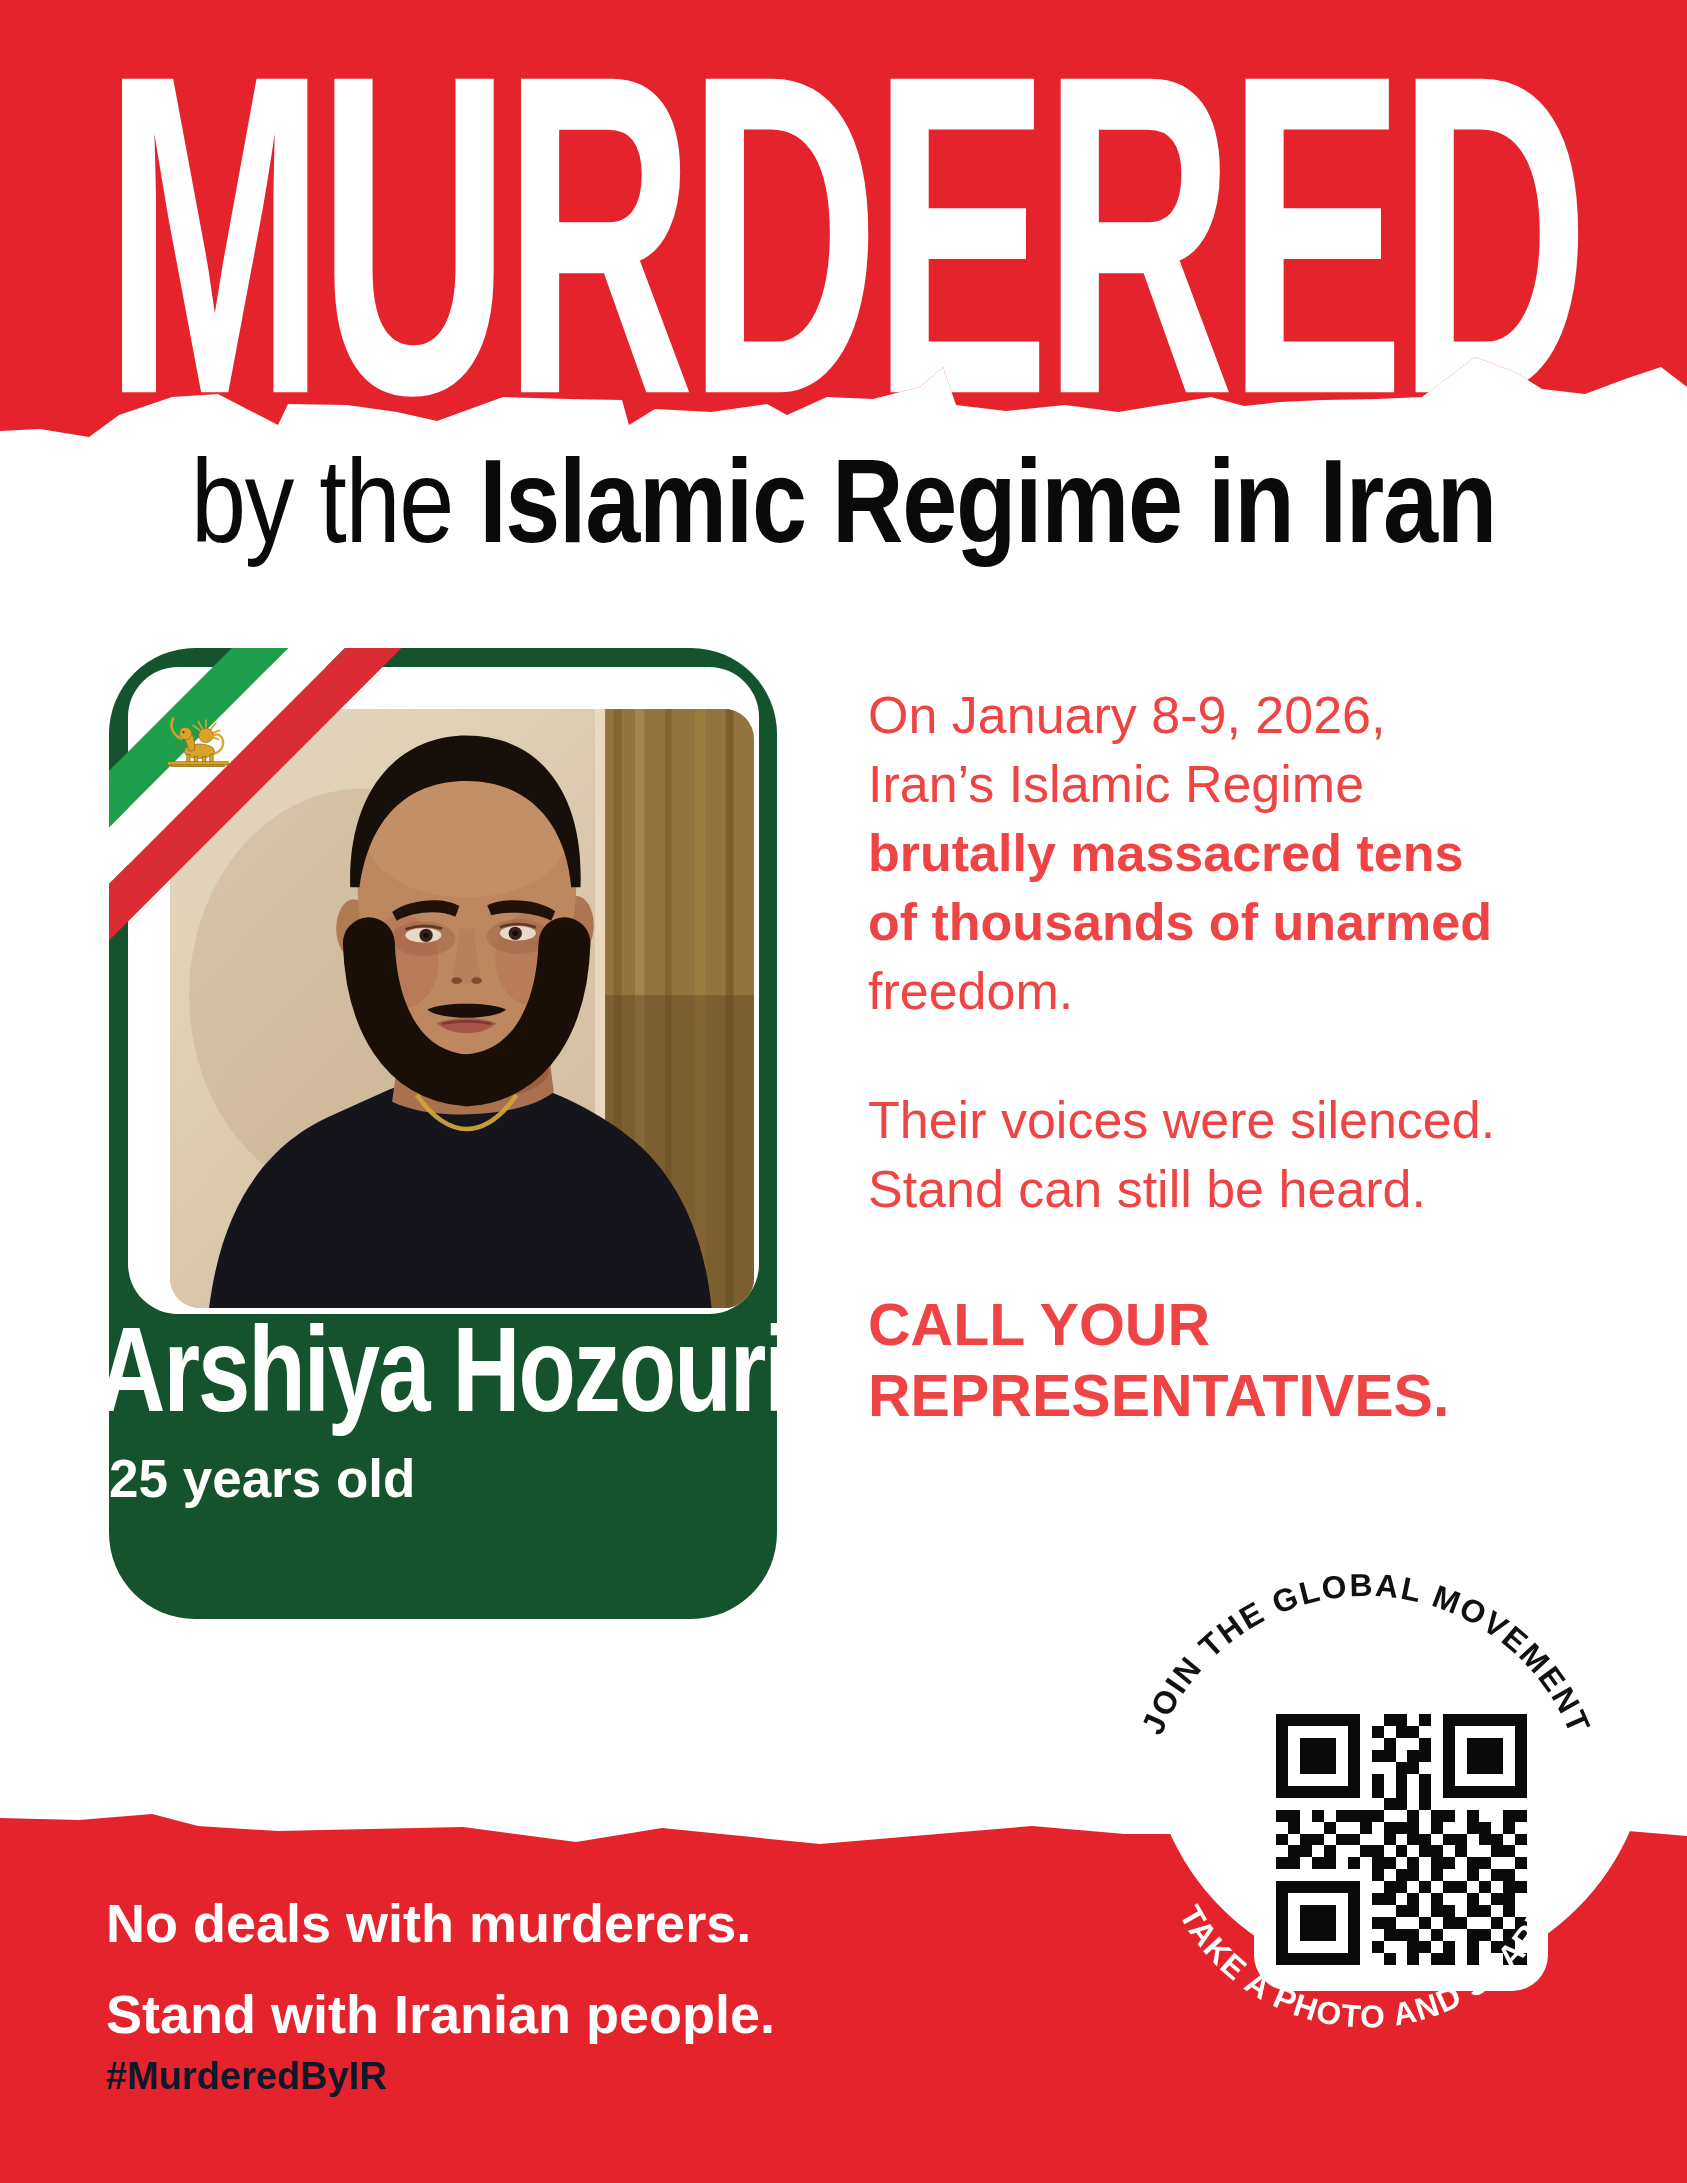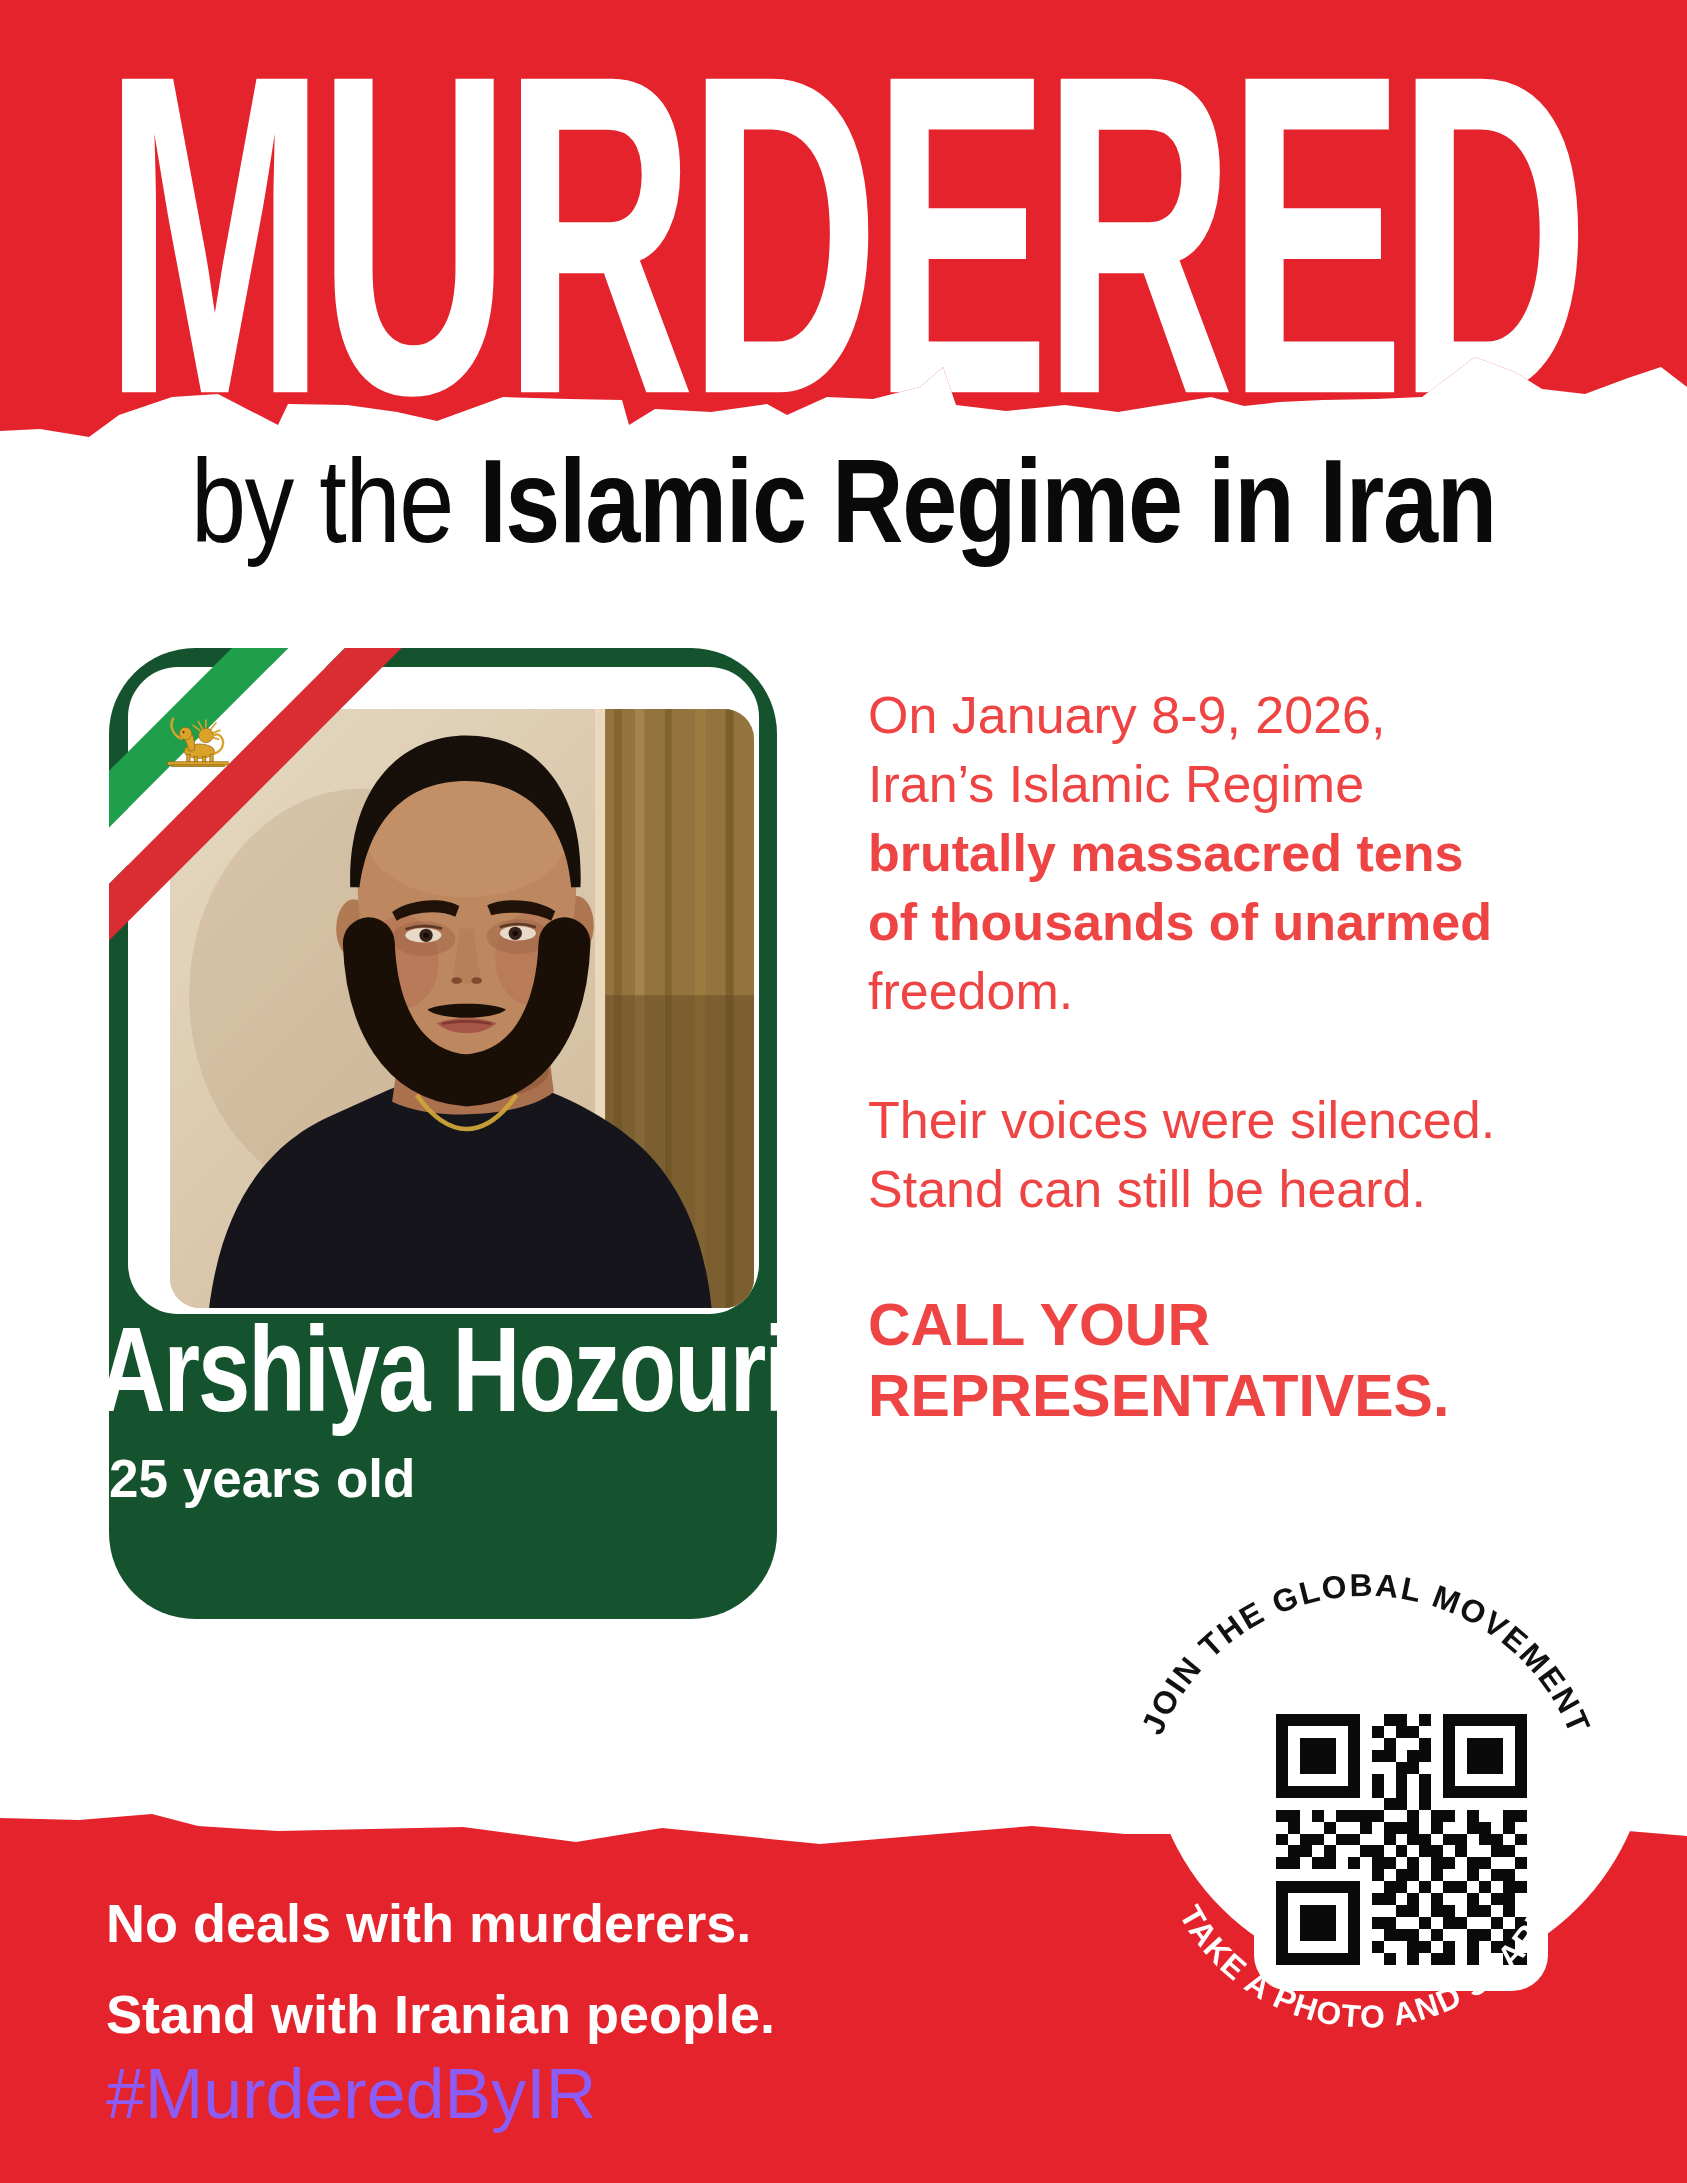--- a/index.html
+++ b/index.html
@@ -97,21 +97,21 @@
     position:absolute; left:0; top:0; width:1687px; height:2183px; z-index:4;
     pointer-events:none;
   }
   .footer-text{
     position:absolute; left:106px; top:1878px; z-index:6;
     color:#ffffff; font-weight:bold; font-size:54px; line-height:91px;
     white-space:nowrap;
   }
   .hashtag{
     position:absolute; left:106px; top:2056px; z-index:6;
-    color:#8b5cf6; font-weight:normal; font-size:70px; line-height:1.1;
+    color:#0f172a; font-weight:bold; font-size:38px; line-height:1.1;
     white-space:nowrap;
   }
 </style>
 </head>
 <body>
 
 <div class="poster">
 
   <div class="hero">
     <div class="hero-title">MURDERED</div>

